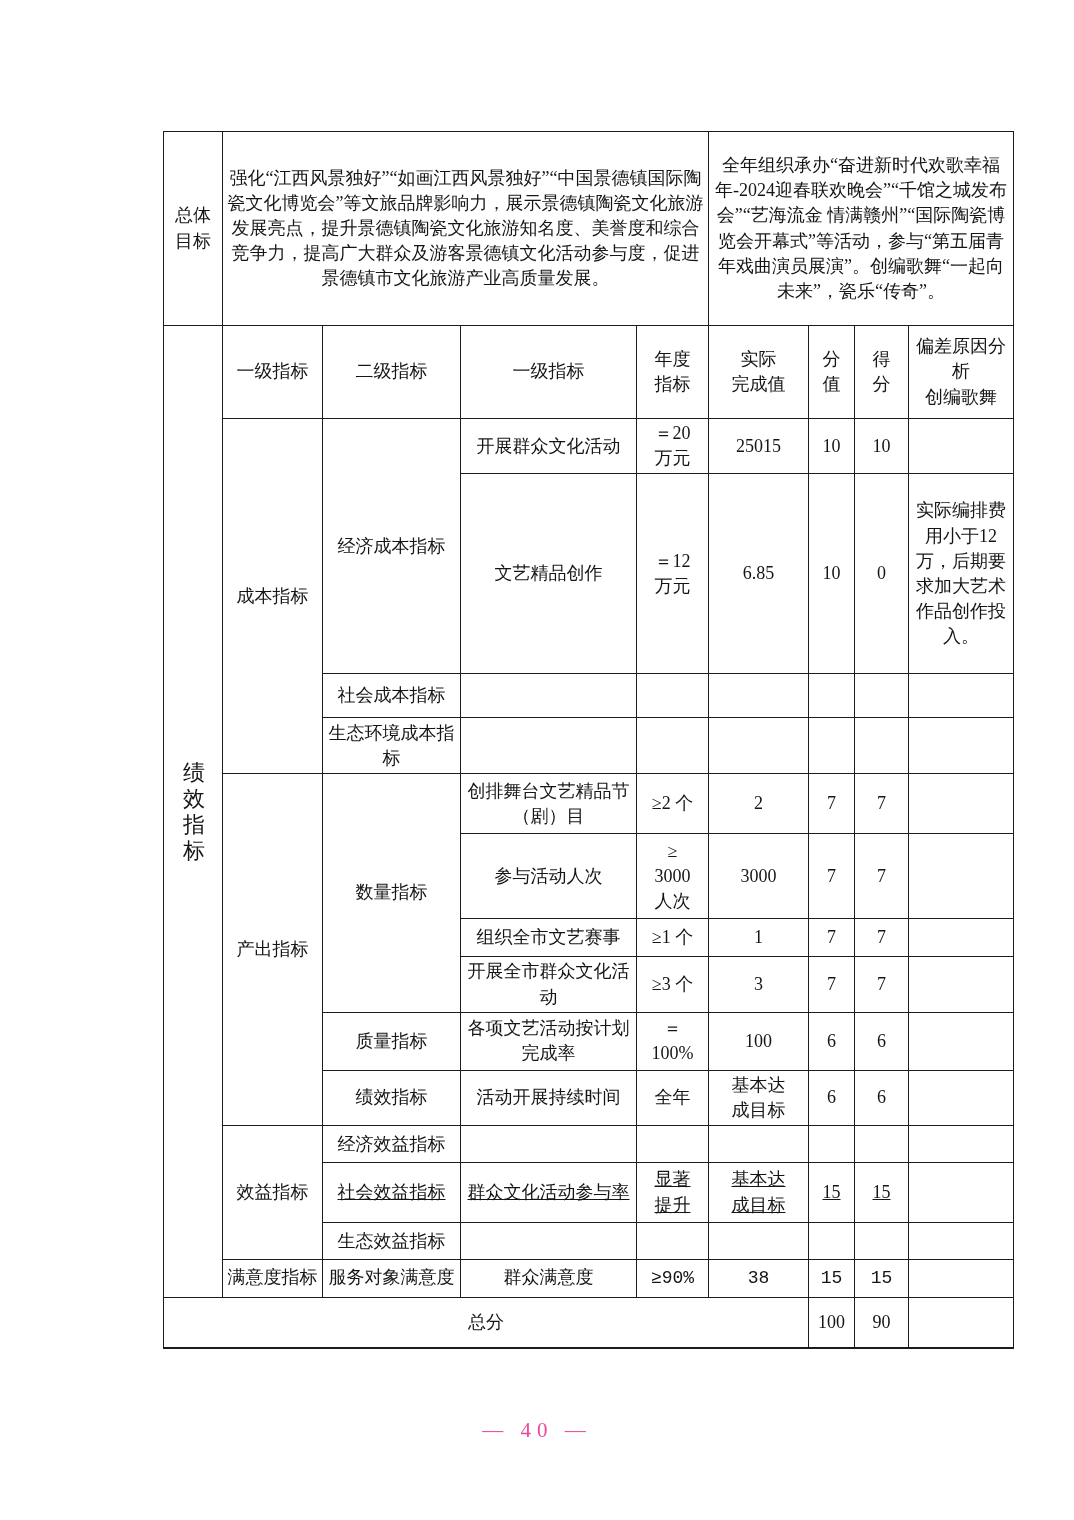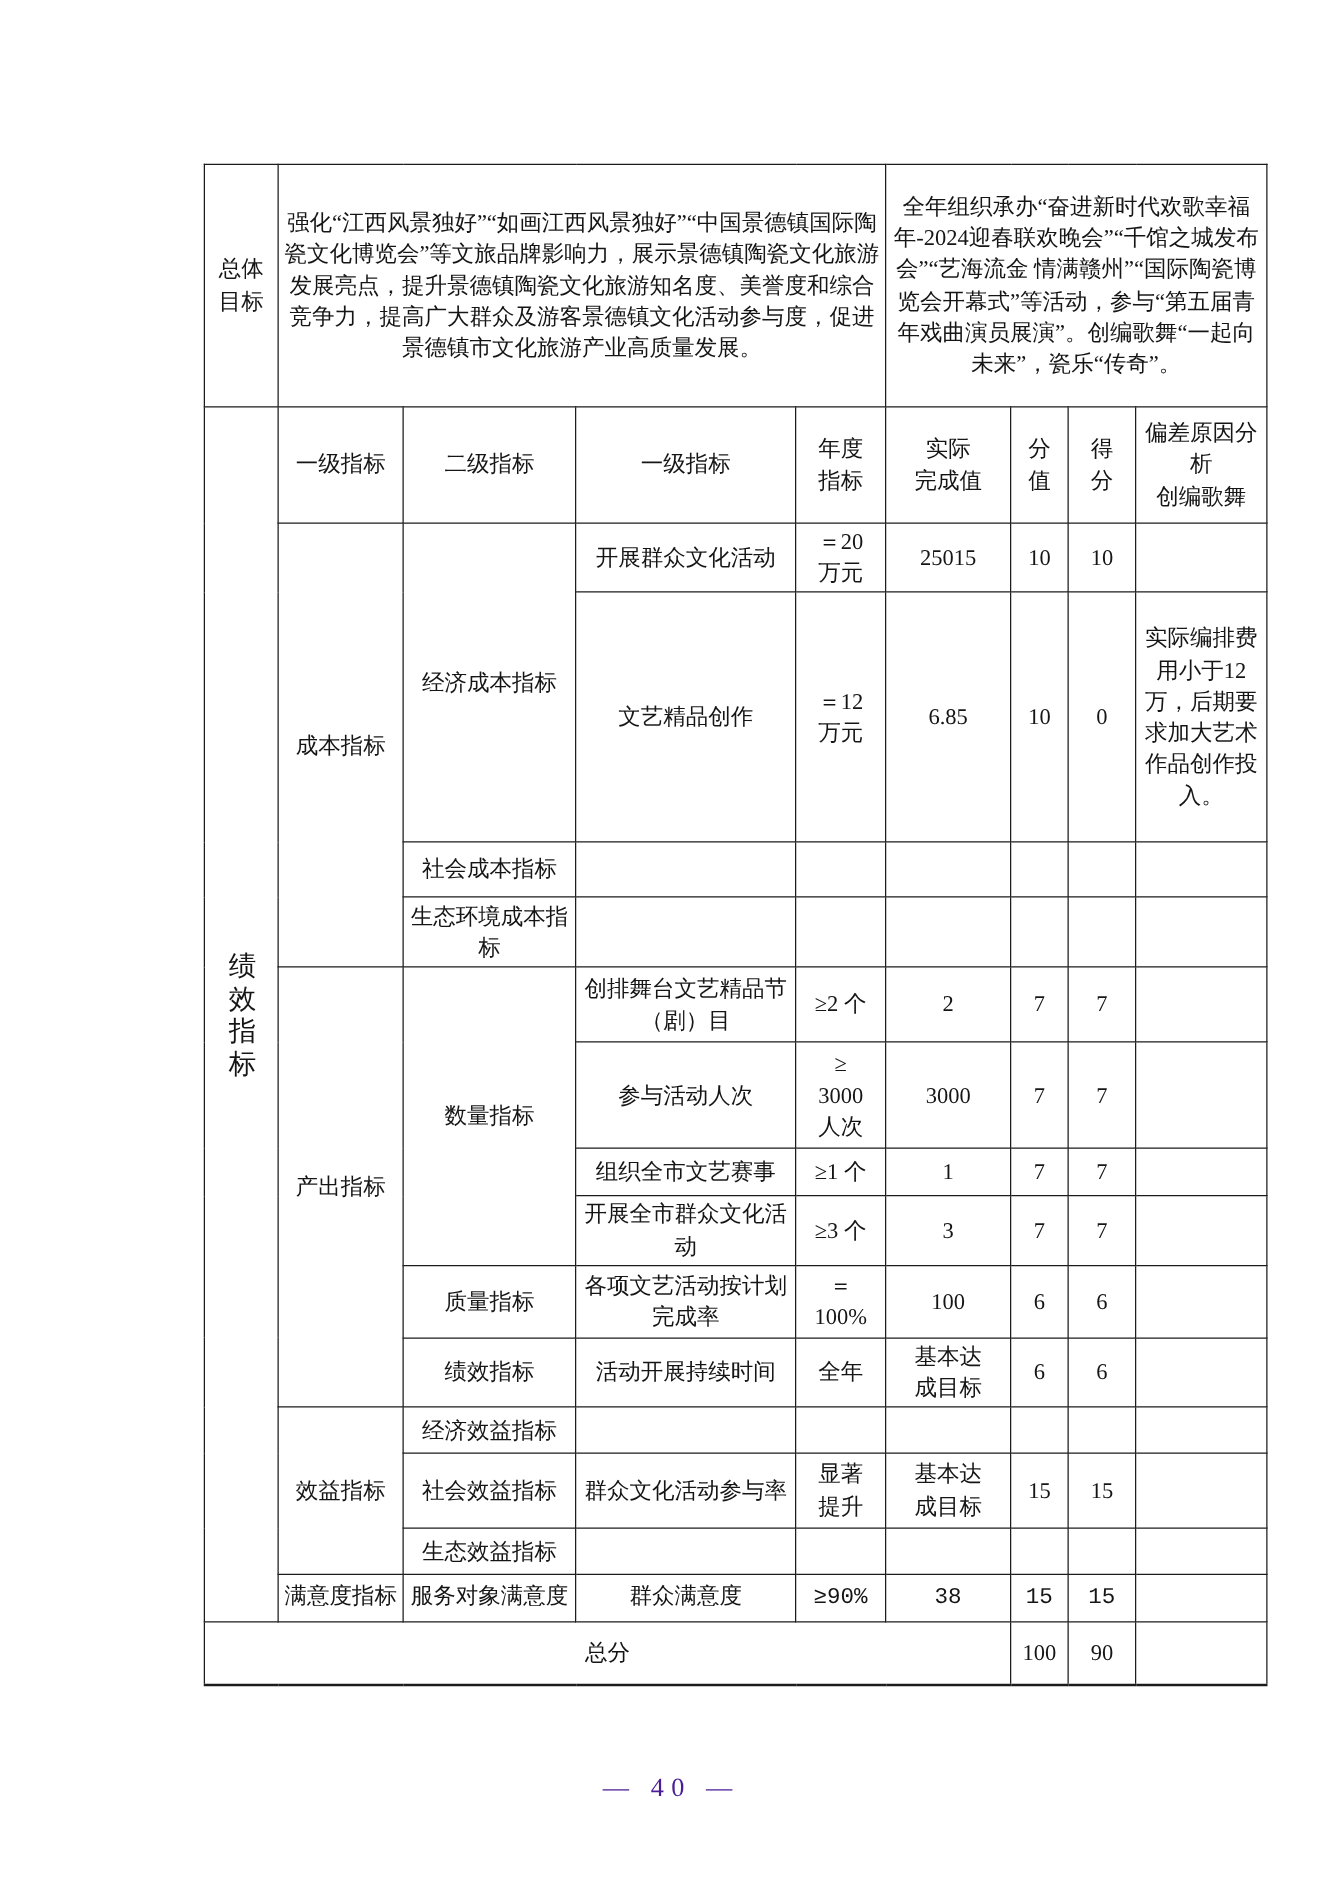--- a/index.html
+++ b/index.html
@@ -66,28 +66,28 @@
   tr.rh-b     { height:200px; }
   tr.rh-c     { height:44px; }
   tr.rh-d     { height:56px; }
   tr.rh-e     { height:60px; }
   tr.rh-f     { height:85px; }
   tr.rh-g     { height:38px; }
   tr.rh-h     { height:52px; }
   tr.rh-i     { height:58px; }
   tr.rh-j     { height:55px; }
   tr.rh-k     { height:37px; }
-  tr.rh-l     { height:60px; }
+  tr.rh-l     { height:60px;text-decoration:underline; }
   tr.rh-m     { height:37px;font-family:Liberation Serif, serif; }
   tr.rh-n     { height:38px;font-family:Liberation Mono, monospace; }
   tr.rh-o     { height:50px; }
 
   .footer {
     position:absolute; left:0; top:1418px; width:1074px;
-    text-align:center; font-size:21px; letter-spacing:6px; color:#4c1d95;
+    text-align:center; font-size:21px; letter-spacing:6px; color:#ec4899;
   }
 </style>
 </head>
 <body>
 
 <div class="sheet">
 
   <table class="report">
     <colgroup>
       <col style="width:59px">

